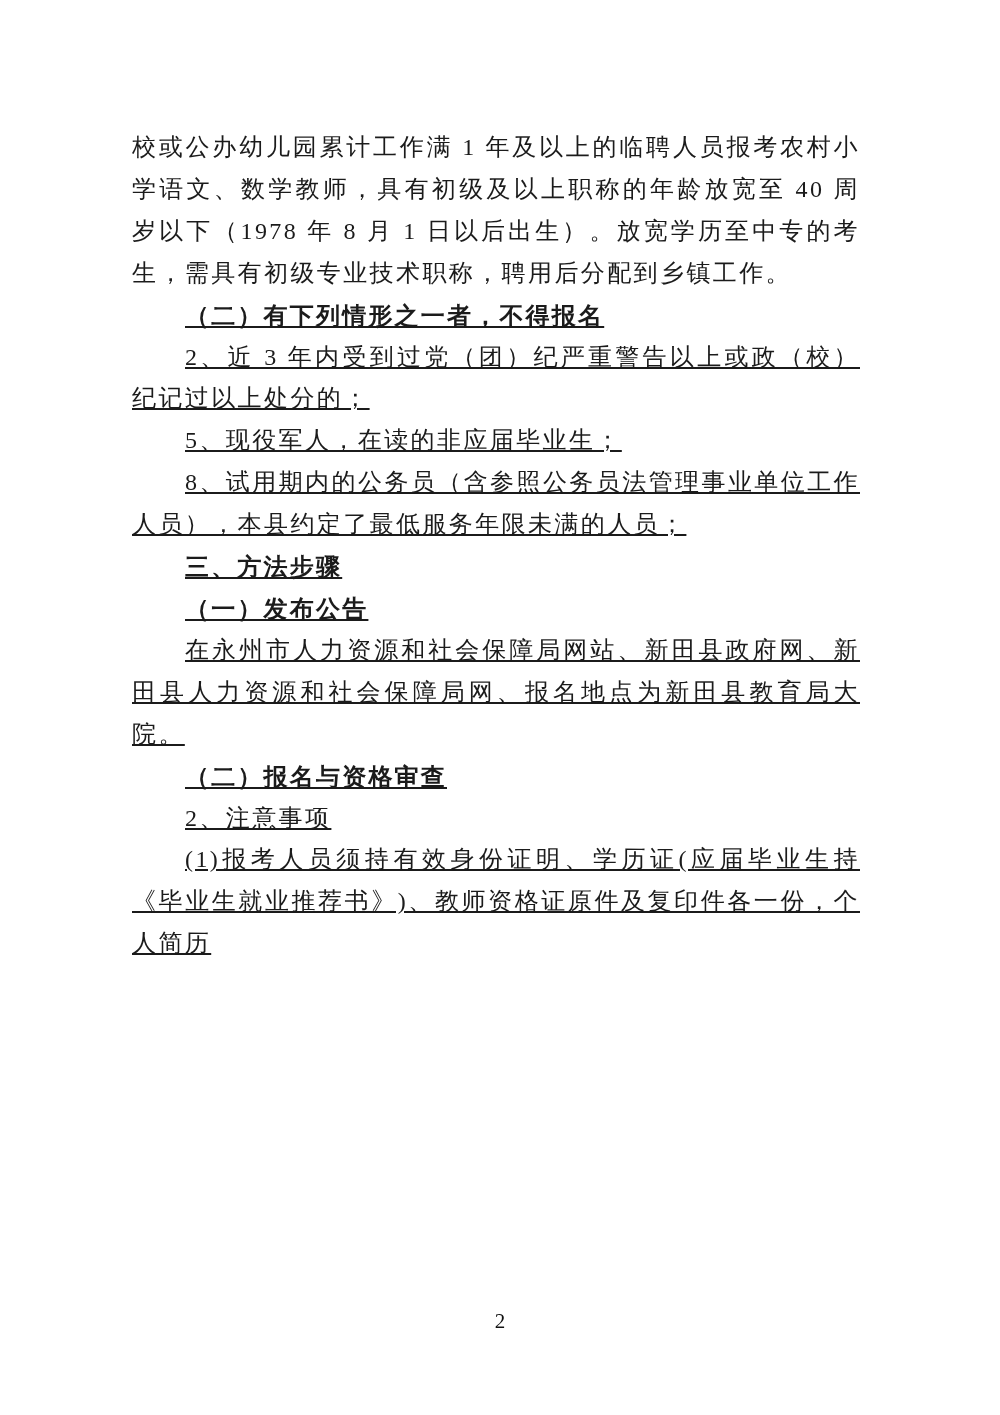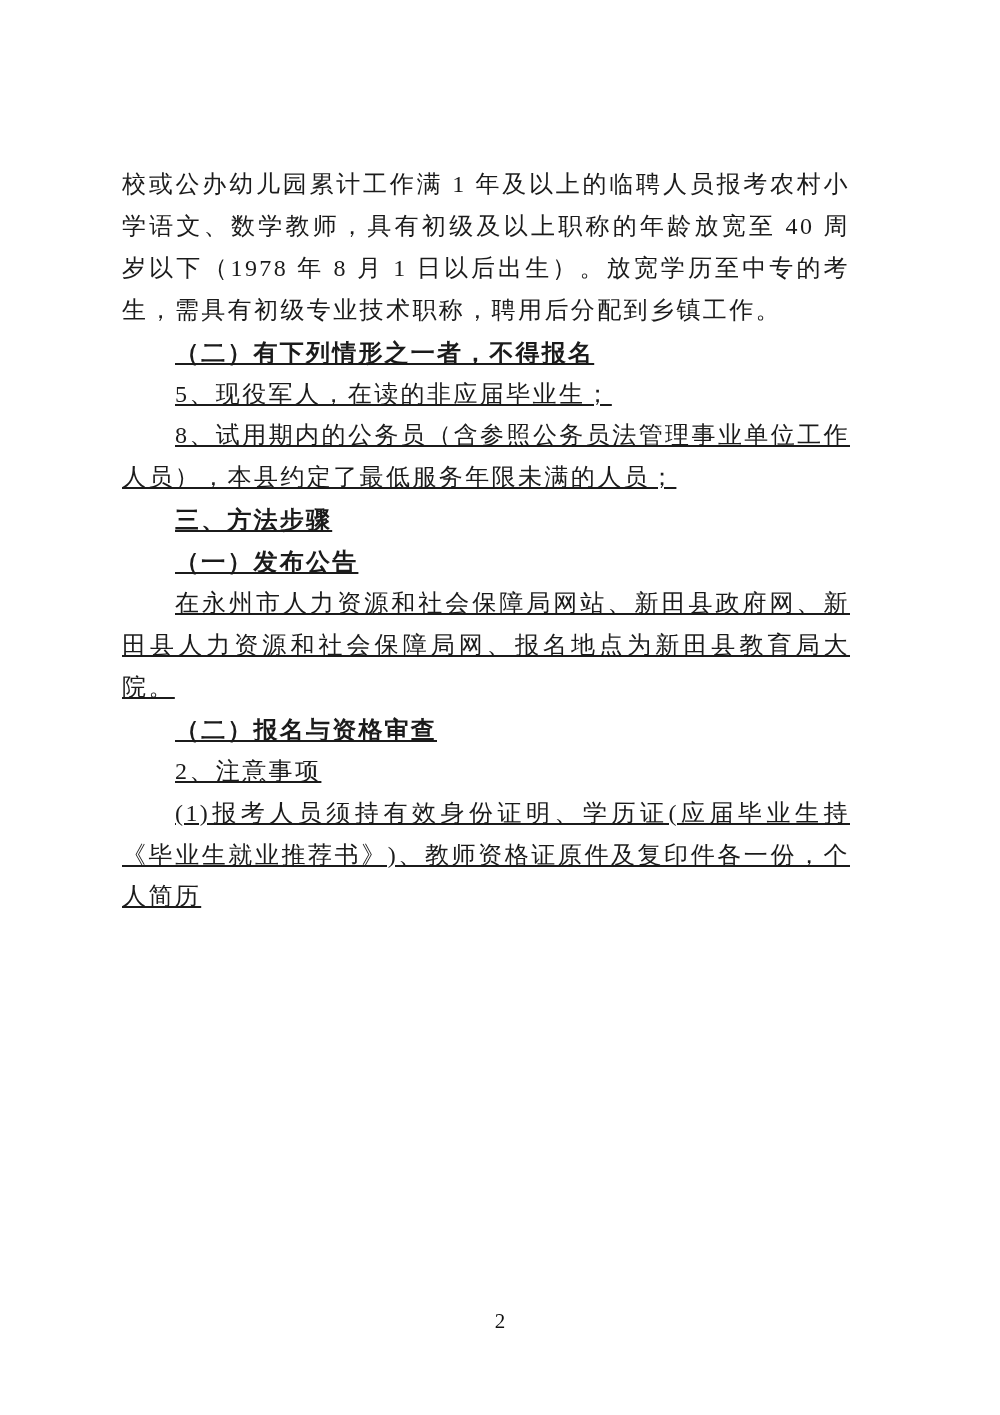--- a/index.html
+++ b/index.html
@@ -11,24 +11,23 @@
     position: relative;
     width: 1000px;
     height: 1415px;
     background: #ffffff;
     overflow: hidden;
     color: #1b1b1b;
     font-family: "Liberation Serif", "DejaVu Serif", serif;
   }
   .content {
     position: absolute;
-    left: 122px;
+    left: 132px;
     top: 127px;
     width: 728px;
-    margin-top: 37px;
   }
   p.para {
     margin: 0;
     padding: 0;
     font-size: 24px;
     line-height: 41.9px;
     letter-spacing: 2.4px;
     text-align: justify;
     word-break: break-all;
   }
@@ -55,20 +54,21 @@
     color: #111111;
   }
 </style>
 </head>
 <body>
 
 <div class="page">
   <div class="content">
       <p class="para"><span class="run">校或公办幼儿园累计工作满 1 年及以上的临聘人员报考农村小学语文、数学教师，具有初级及以上职称的年龄放宽至 40 周岁以下（1978 年 8 月 1 日以后出生）。放宽学历至中专的考生，需具有初级专业技术职称，聘用后分配到乡镇工作。</span></p>
       <p class="para indent heading"><span class="run bold">（二）有下列情形之一者，不得报名</span></p>
+      <p class="para indent"><span class="run">2、近 3 年内受到过党（团）纪严重警告以上或政（校）纪记过以上处分的；</span></p>
       <p class="para indent"><span class="run">5、现役军人，在读的非应届毕业生；</span></p>
       <p class="para indent"><span class="run">8、试用期内的公务员（含参照公务员法管理事业单位工作人员），本县约定了最低服务年限未满的人员；</span></p>
       <p class="para indent heading"><span class="run bold">三、方法步骤</span></p>
       <p class="para indent heading"><span class="run bold">（一）发布公告</span></p>
       <p class="para indent"><span class="run">在永州市人力资源和社会保障局网站、新田县政府网、新田县人力资源和社会保障局网、报名地点为新田县教育局大院。</span></p>
       <p class="para indent heading"><span class="run bold">（二）报名与资格审查</span></p>
       <p class="para indent"><span class="run">2、注意事项</span></p>
       <p class="para indent"><span class="run">(1)报考人员须持有效身份证明、学历证(应届毕业生持《毕业生就业推荐书》)、教师资格证原件及复印件各一份，个人简历</span></p>
     </div>
   <div class="page-number">2</div>

